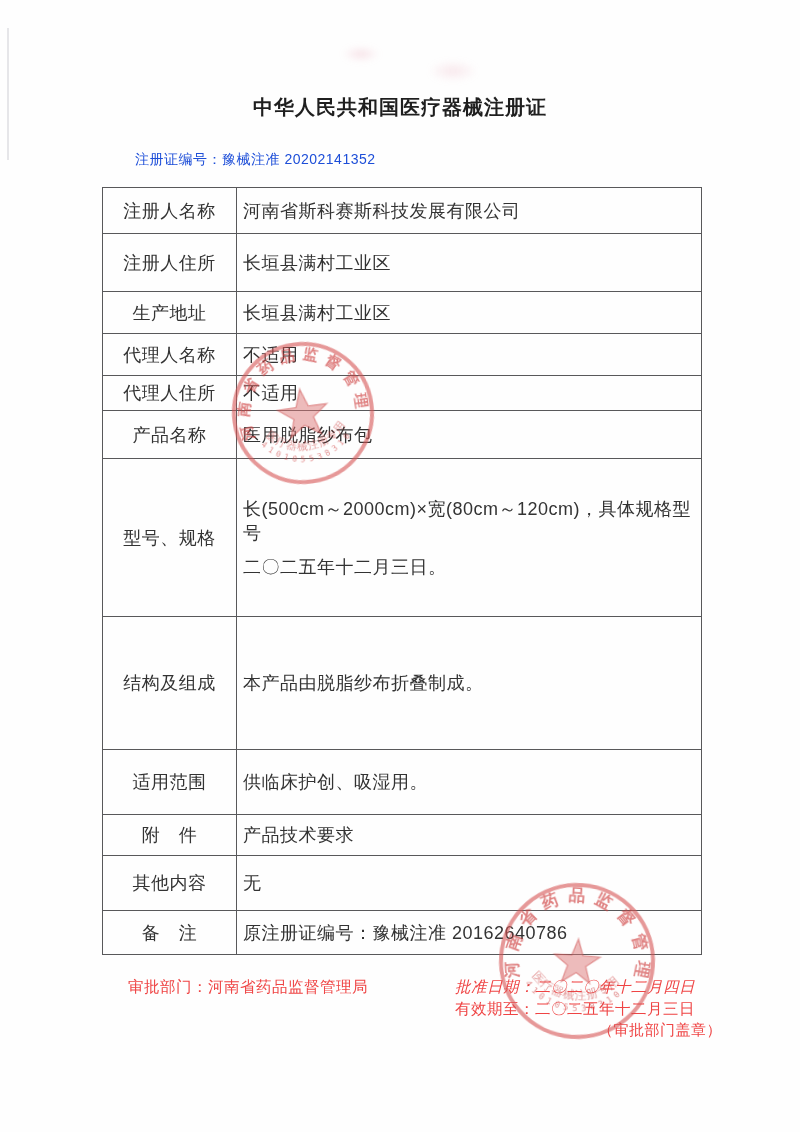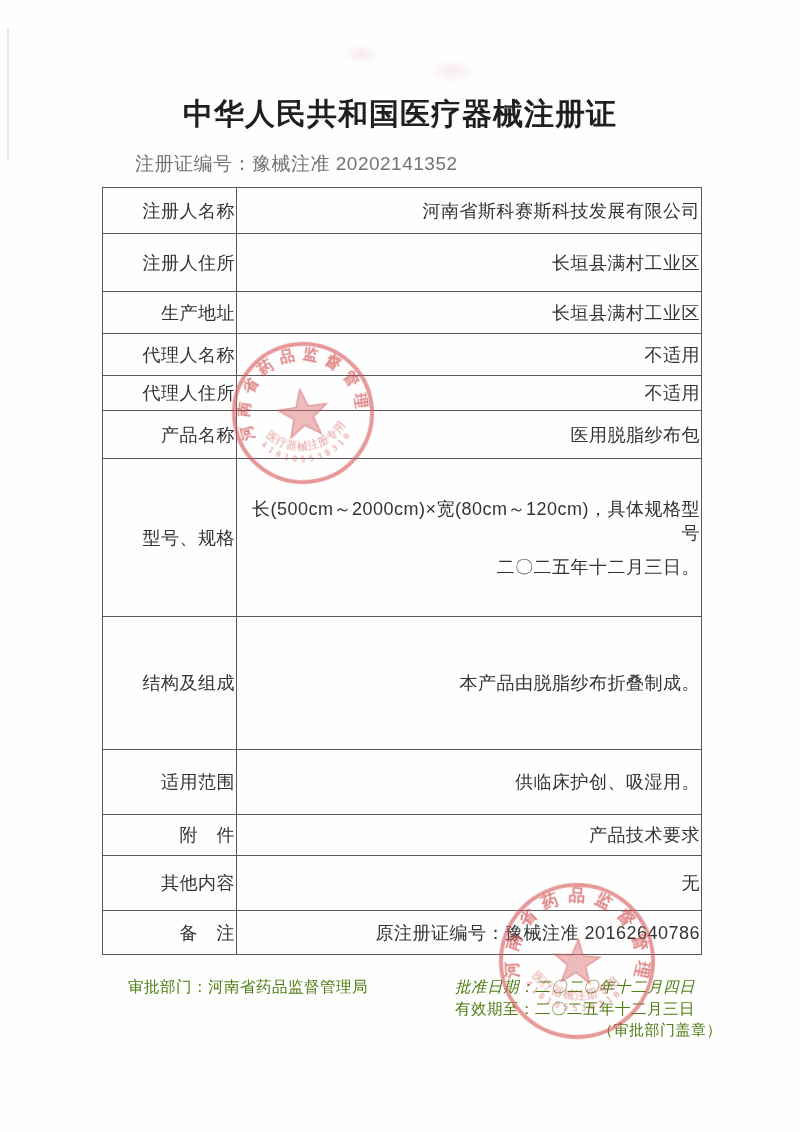--- a/index.html
+++ b/index.html
@@ -13,39 +13,39 @@
   .page{position:absolute;inset:0;background:#fefefe;overflow:hidden;}
 
   
   .edge-left{position:absolute;left:7px;top:28px;width:1.5px;height:132px;background:#dcdce0;opacity:.7;}
   .smudge{position:absolute;border-radius:50%;filter:blur(3px);pointer-events:none;}
   .smudge.s1{left:342px;top:46px;width:38px;height:16px;background:radial-gradient(ellipse,rgba(228,150,170,.28),transparent 70%);}
   .smudge.s2{left:428px;top:60px;width:50px;height:22px;background:radial-gradient(ellipse,rgba(228,150,170,.22),transparent 70%);}
 
   .title{
     position:absolute;top:94px;left:0;width:100%;
-    text-align:center;font-size:30px;font-weight:bold;
+    text-align:center;font-size:20px;font-weight:bold;
     color:#1f1f1f;letter-spacing:1px;
   }
   .regno{
     position:absolute;top:151px;left:135px;
-    font-size:19px;color:#737373;letter-spacing:.5px;
+    font-size:14px;color:#1d4ed8;letter-spacing:.5px;
   }
 
   table.cert{
     position:absolute;top:187px;left:102px;width:600px;
     border-collapse:collapse;table-layout:fixed;
     font-size:18px;color:#333;
   }
-  table.cert td{border:1.6px solid #58585a;vertical-align:middle;text-align:right;}
+  table.cert td{border:1.6px solid #58585a;vertical-align:middle;}
   td.lbl{width:131px;text-align:center;letter-spacing:.5px;}
   td.val{padding-left:6px;letter-spacing:.5px;}
   td.val .l1{margin-bottom:10px;}
 
-  .footer-line{position:absolute;font-size:15.5px;color:#4d7c0f;letter-spacing:.5px;}
+  .footer-line{position:absolute;font-size:15.5px;color:#ef4444;letter-spacing:.5px;}
   .f-dept{left:128px;top:977px;}
   .f-date{left:455px;top:977px;font-style:italic;}
   .f-valid{left:455px;top:999px;}
   .f-sealnote{left:598px;top:1021px;font-size:15px;}
 
   
   svg.stamp{position:absolute;filter:blur(.4px);}
   svg.stamp1{left:223px;top:333px;width:160px;height:160px;transform:rotate(-8deg);}
   svg.stamp2{left:487px;top:871px;width:180px;height:180px;transform:rotate(4deg);}
   .seal-ring{fill:none;stroke:rgba(214,84,84,.60);stroke-width:4;}

